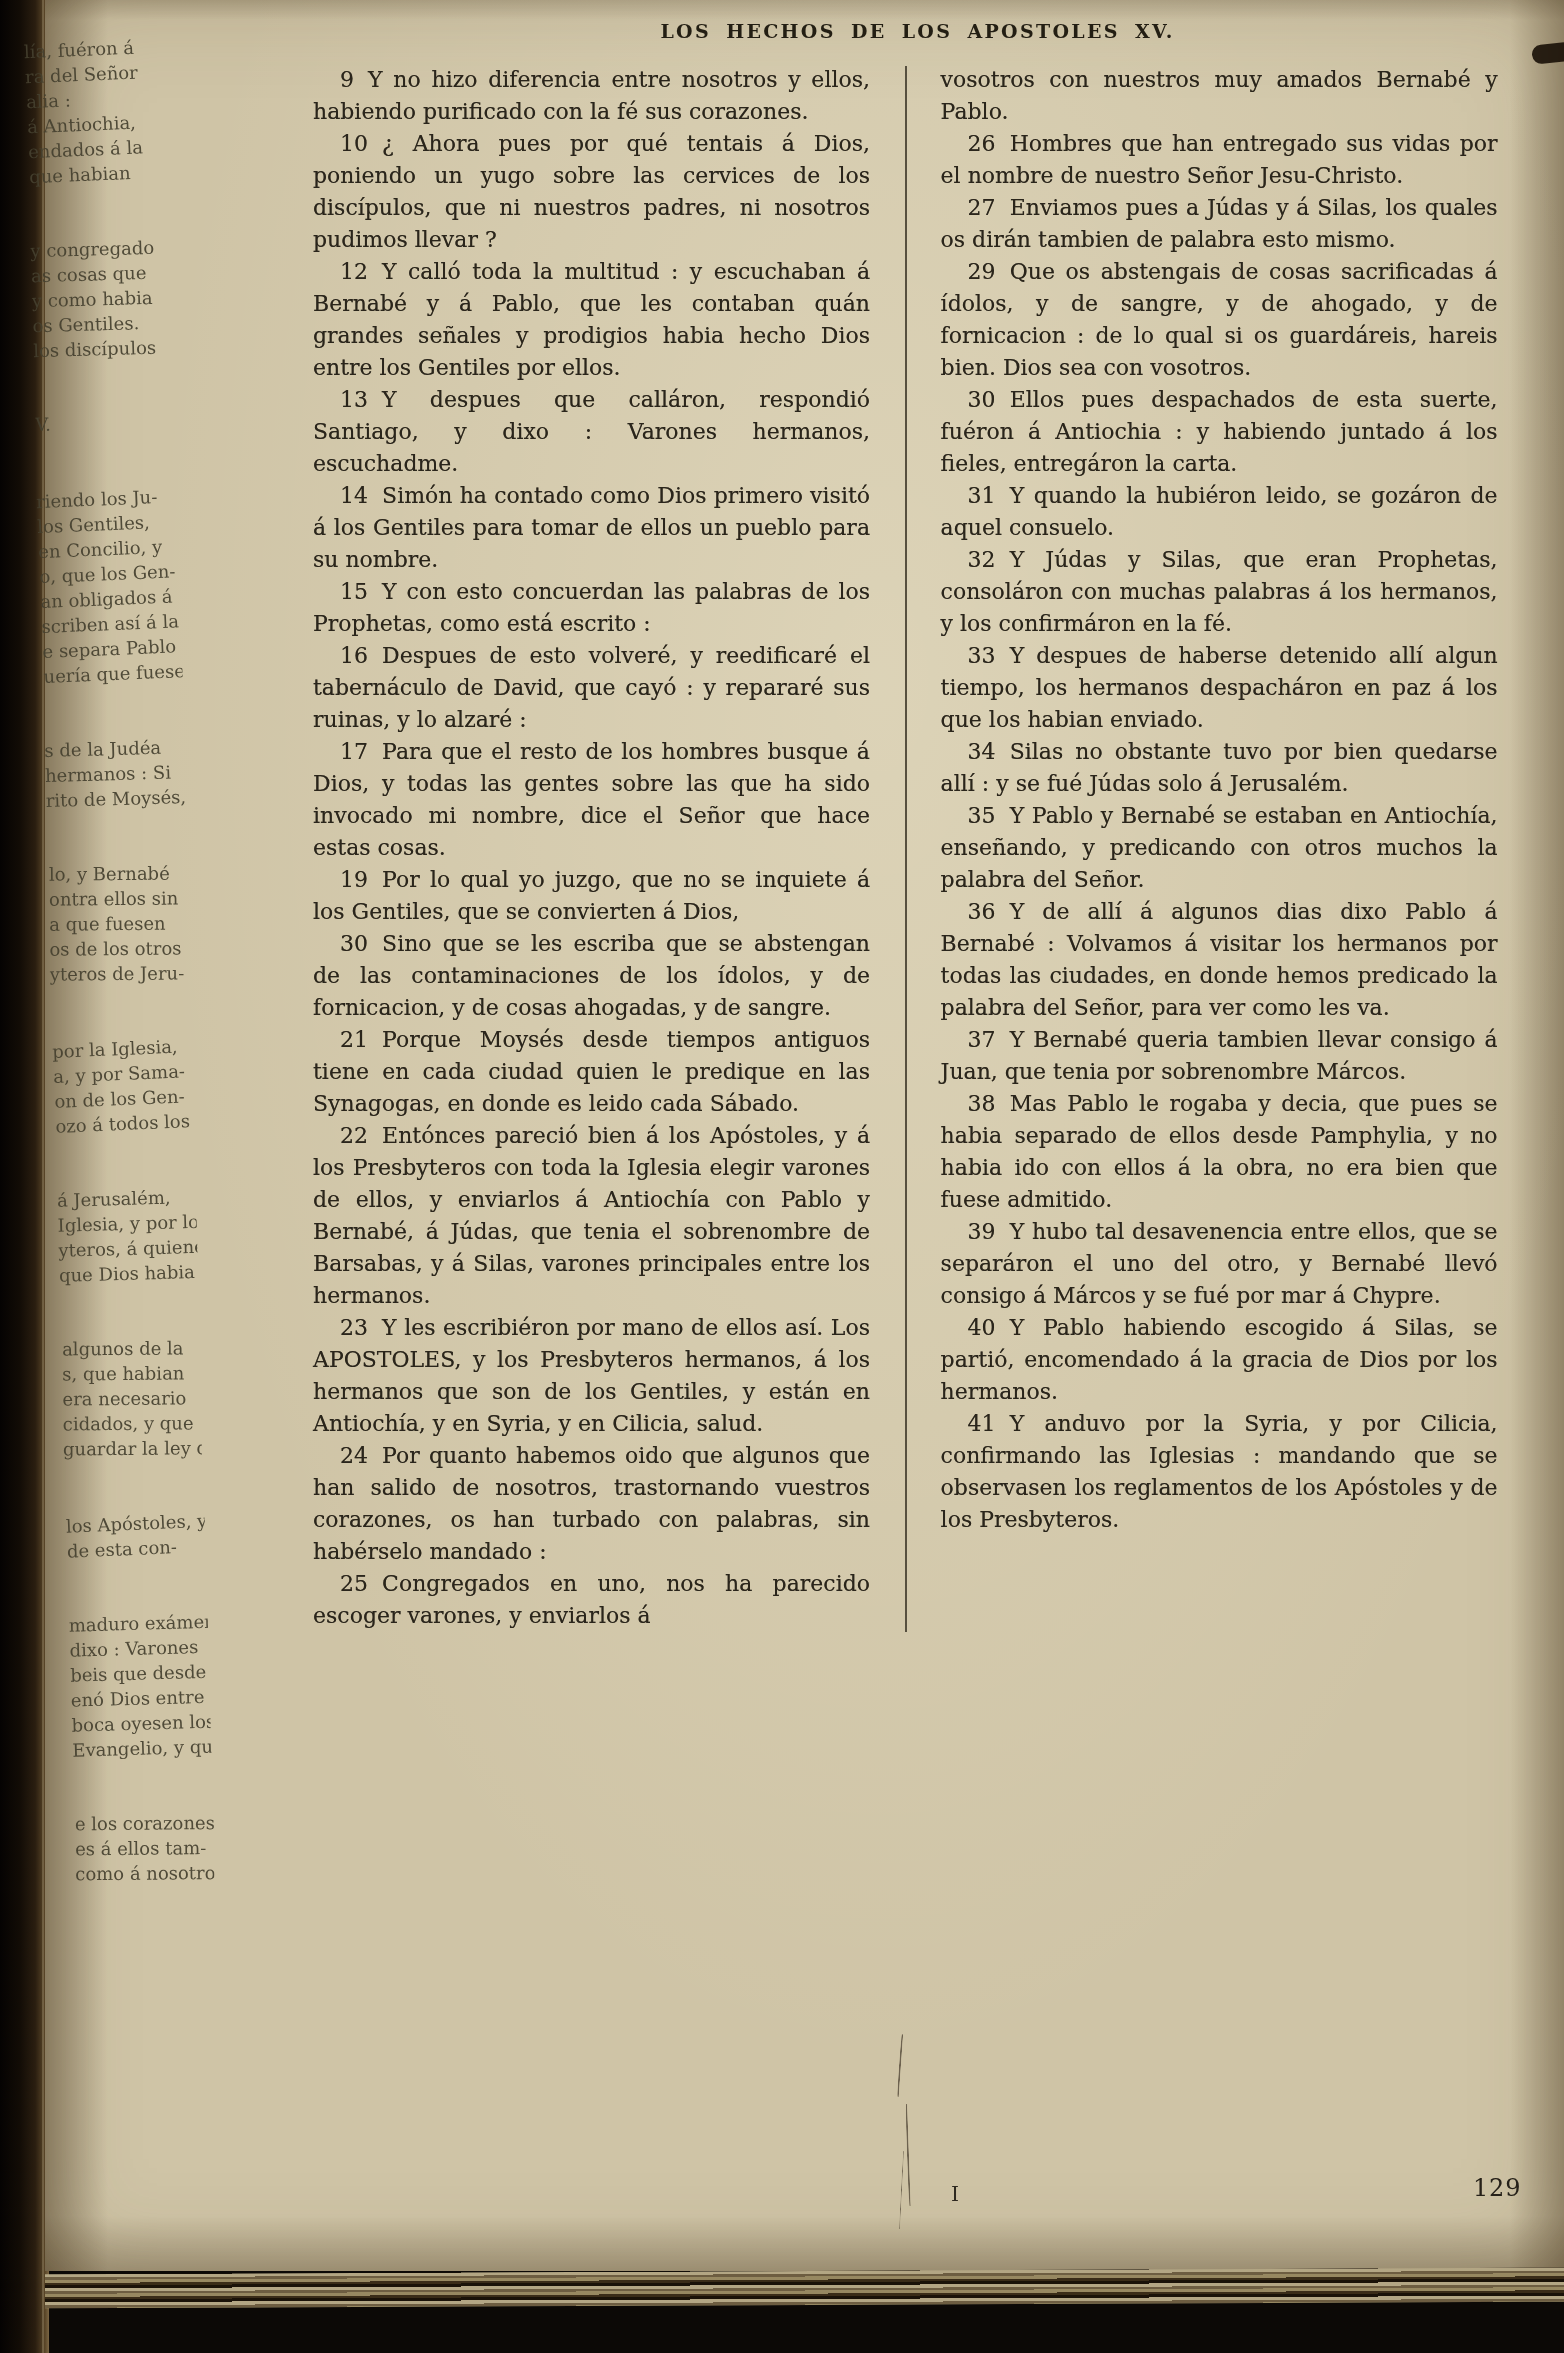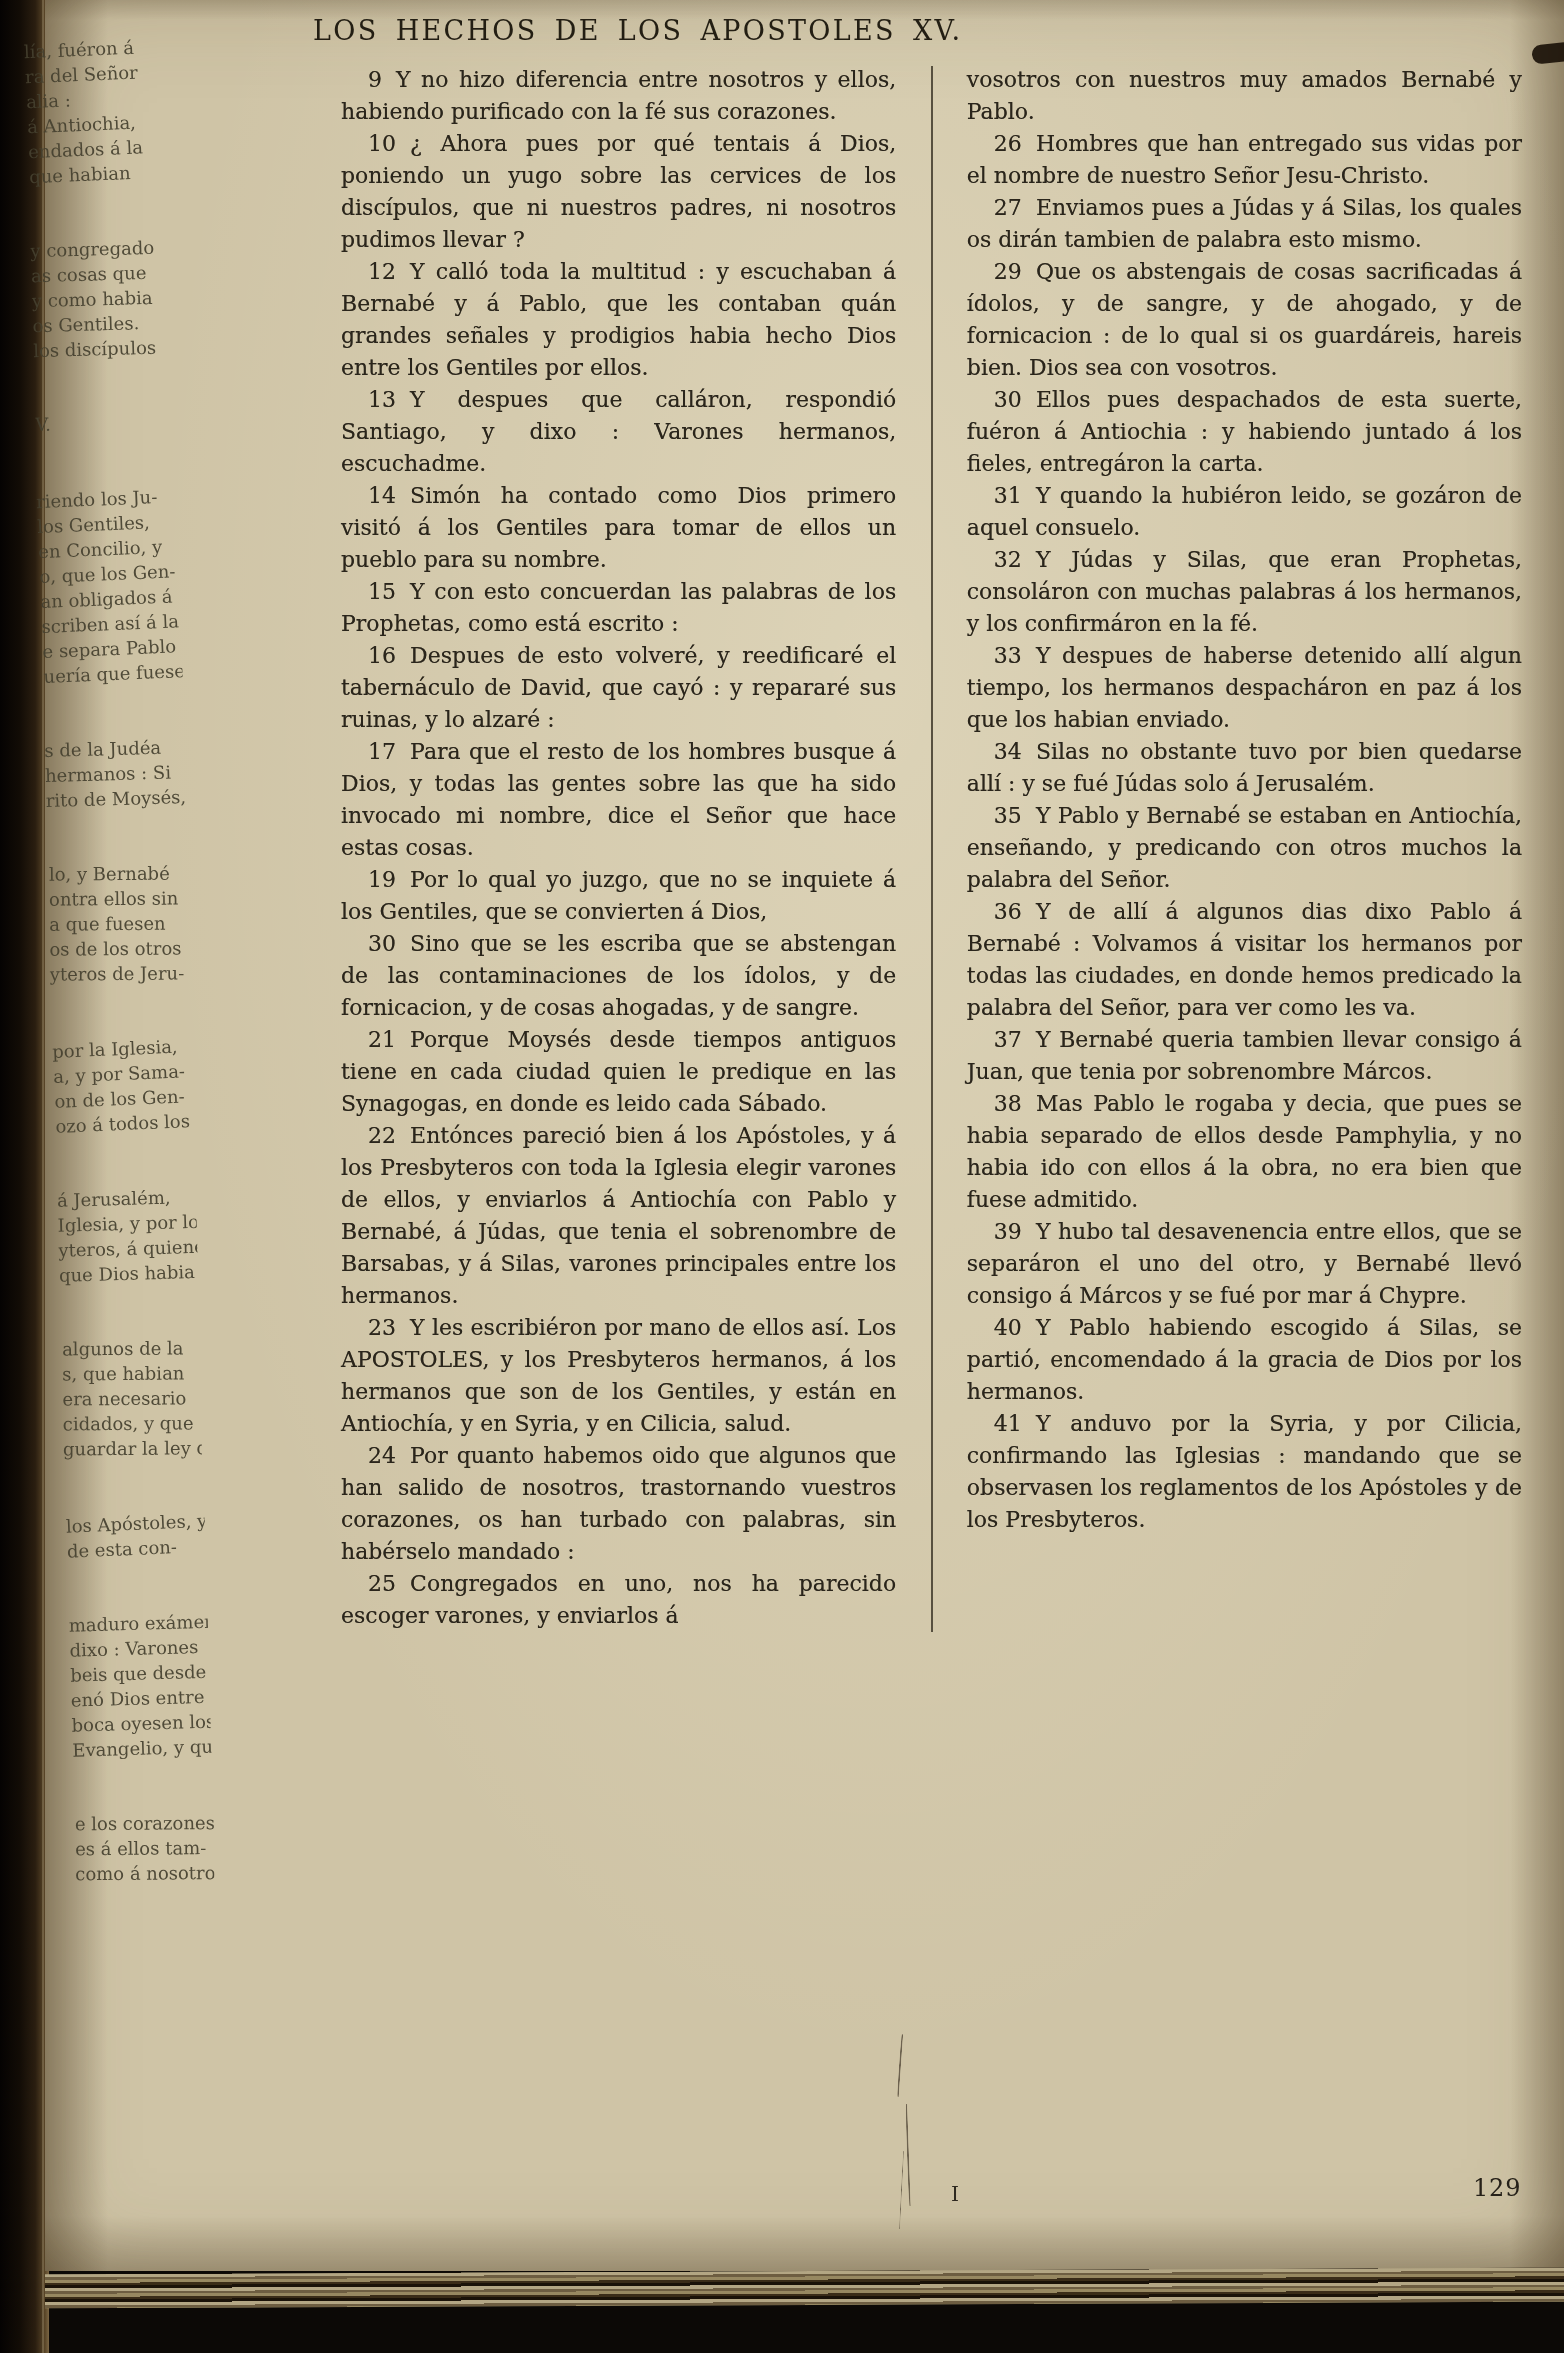--- a/index.html
+++ b/index.html
@@ -43,24 +43,24 @@
     transform:rotate(-1.6deg);
     color:#45402f;font-size:18px;opacity:.92;
   }
   .note-group{margin-bottom:50px;}
   .note-group:nth-child(3n){transform:rotate(1.1deg);}
   .note-group:nth-child(3n+1){transform:rotate(-0.8deg);}
   .note{line-height:25px;white-space:nowrap;overflow:hidden;}
   
   .content{position:absolute;left:268px;top:12.5px;width:1209px;}
   .running-head{
-    text-align:left;font-size:27px;font-weight:normal;letter-spacing:2.3px;
+    text-align:center;font-size:19px;font-weight:bold;letter-spacing:2.3px;
     word-spacing:6.3px;color:#231e13;line-height:36px;
   }
-  .textblock{display:flex;margin-top:15.6px;margin-left:28px;}
+  .textblock{display:flex;margin-top:15.6px;}
   .column{width:557px;}
   .colrule{width:1.6px;background:var(--rule,#57503f);margin:1.6px 34px 0 35px;align-self:stretch;}
   .verse{
     margin:0;text-align:justify;text-indent:27px;
     font-size:22px;line-height:32px;
     text-shadow:0 0 0.5px rgba(42,37,27,.55);
   }
   .verse.cont{text-indent:0;}
   .vn{margin-right:3.1px;}
   

